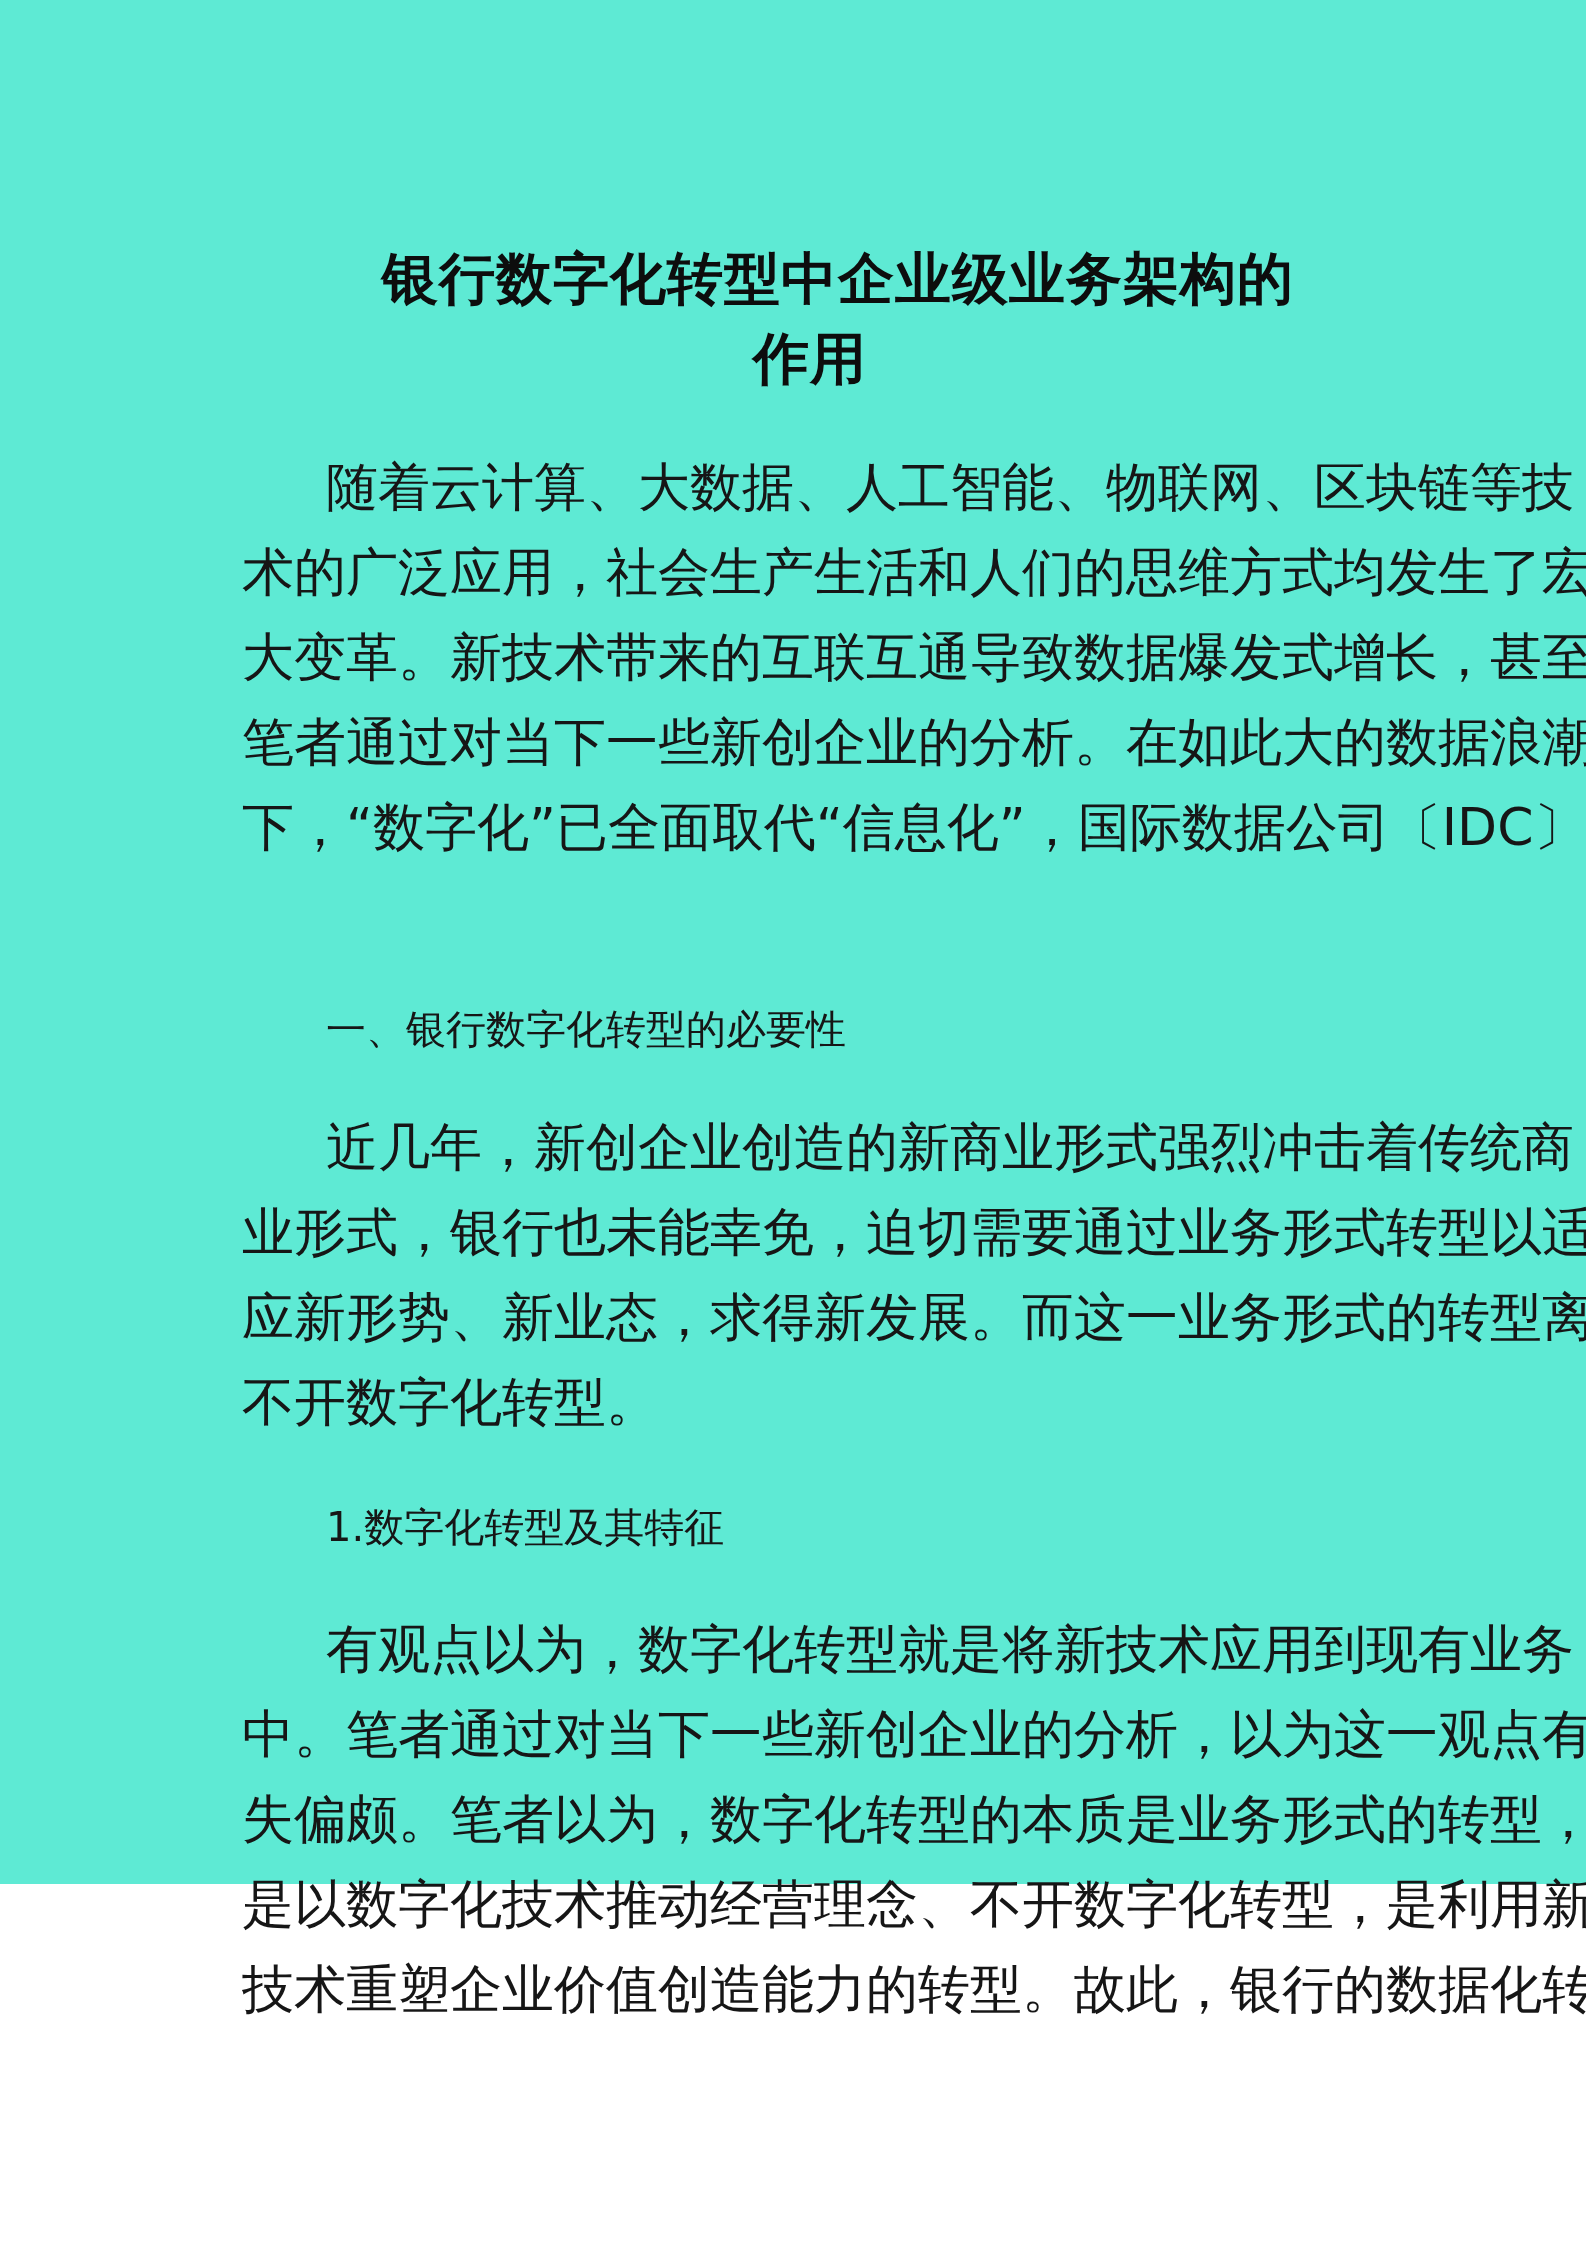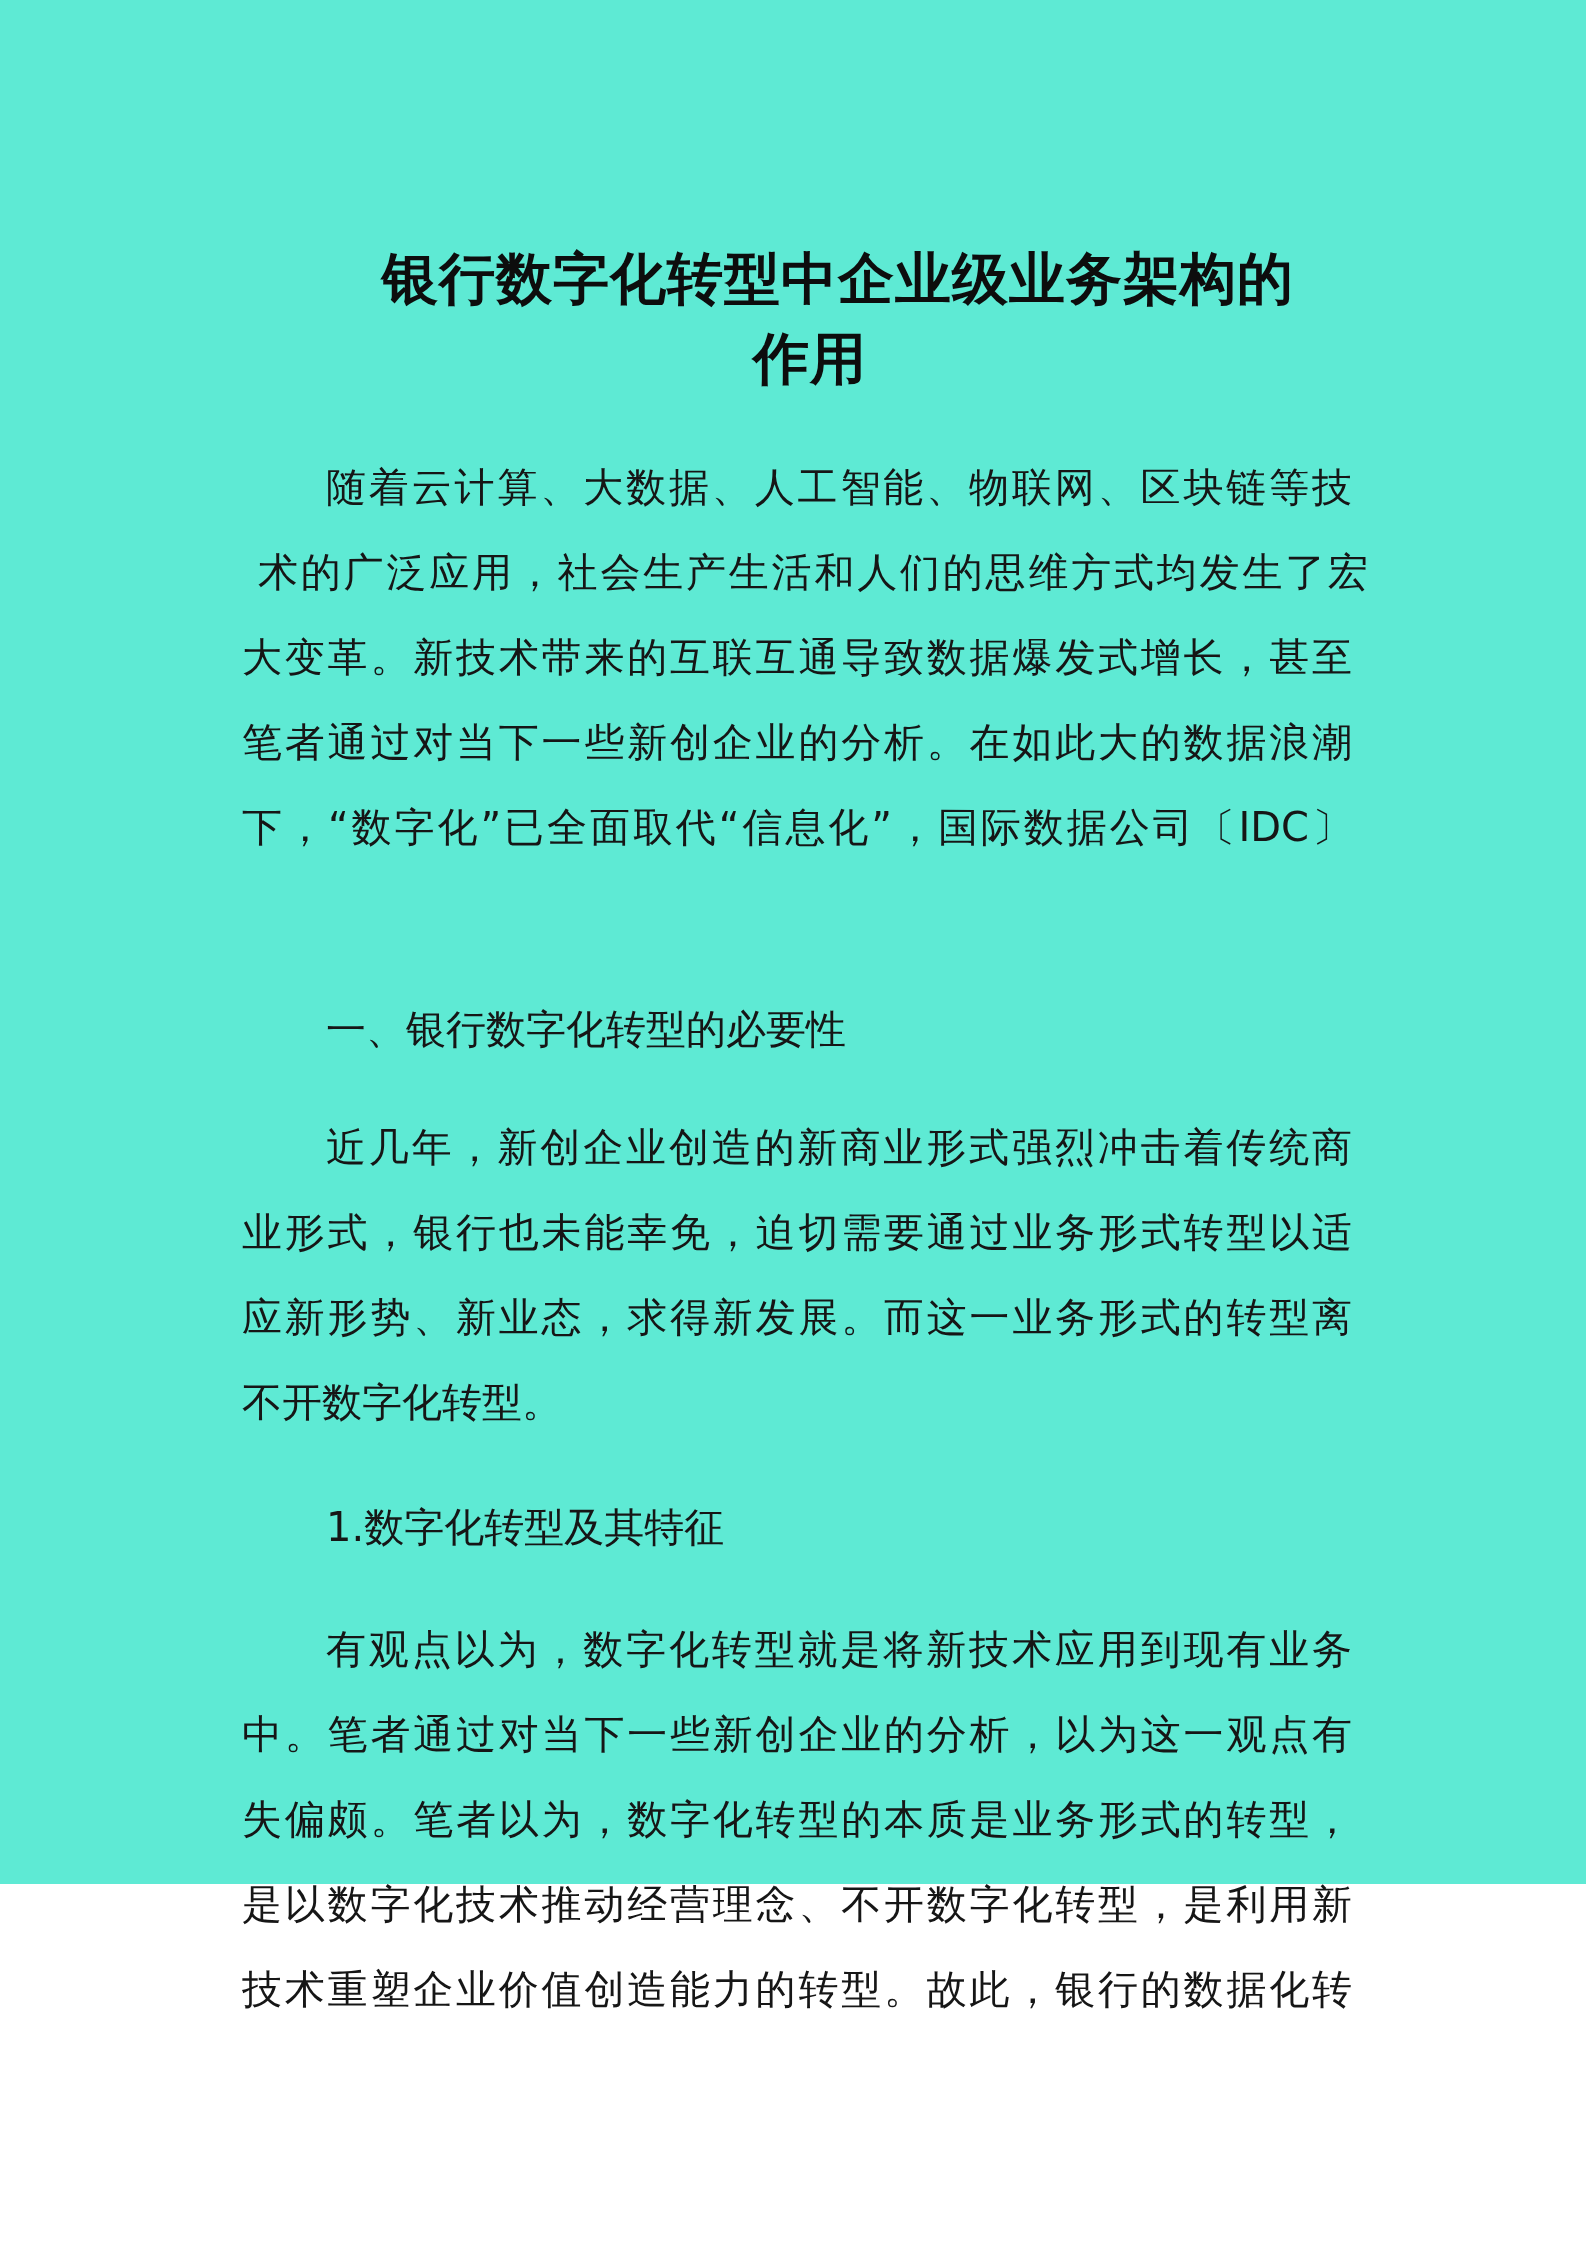--- a/index.html
+++ b/index.html
@@ -1,35 +1,35 @@
 <!DOCTYPE html>
 <html><head>
 <meta charset="utf-8">
 <style>
   html, body { margin:0; padding:0; background:#ffffff; }
   body { width:1586px; height:2244px; position:relative; overflow:hidden;
          font-family:"DejaVu Sans", "Liberation Sans", sans-serif; color:#111; }
   .page { position:absolute; left:0; top:0; width:1586px; height:1884px; background:#5eead4; }
   .title-line { position:absolute; font-size:56px; font-weight:bold; white-space:nowrap; letter-spacing:1px; color:#0d0d0d; }
-  .line { position:absolute; left:242px; width:1110px; font-size:40px; white-space:nowrap; color:#161616;
+  .line { position:absolute; left:242px; width:1110px; font-size:52px; white-space:nowrap; color:#161616;
           text-align:justify; text-align-last:justify; letter-spacing:0px; line-height:48px; }
   .line.last { text-align-last:left; }
   .line.indent { left:326px; width:1026px; }
   .heading { position:absolute; left:326px; font-size:40px; white-space:nowrap; color:#161616; line-height:48px; }
 </style>
 </head>
 <body>
 
 <div class="page">
 
   <div class="title-line" style="left:382px; top:242px;">银行数字化转型中企业级业务架构的</div>
   <div class="title-line" style="left:733px; top:322px;margin-left:20px;">作用</div>
 
   <div class="line indent" style="top:463px;">随着云计算、大数据、人工智能、物联网、区块链等技</div>
-  <div class="line" style="top:548px;margin-left:16px;">术的广泛应用，社会生产生活和人们的思维方式均发生了宏</div>
+  <div class="line" style="top:548px;">术的广泛应用，社会生产生活和人们的思维方式均发生了宏</div>
   <div class="line" style="top:633px;">大变革。新技术带来的互联互通导致数据爆发式增长，甚至</div>
   <div class="line" style="top:718px;">笔者通过对当下一些新创企业的分析。在如此大的数据浪潮</div>
   <div class="line" style="top:803px;">下，“数字化”已全面取代“信息化”，国际数据公司〔IDC〕</div>
 
   <div class="heading" style="top:1005px;">一、银行数字化转型的必要性</div>
 
   <div class="line indent" style="top:1123px;">近几年，新创企业创造的新商业形式强烈冲击着传统商</div>
   <div class="line" style="top:1208px;">业形式，银行也未能幸免，迫切需要通过业务形式转型以适</div>
   <div class="line" style="top:1293px;">应新形势、新业态，求得新发展。而这一业务形式的转型离</div>
   <div class="line last" style="top:1378px;">不开数字化转型。</div>

